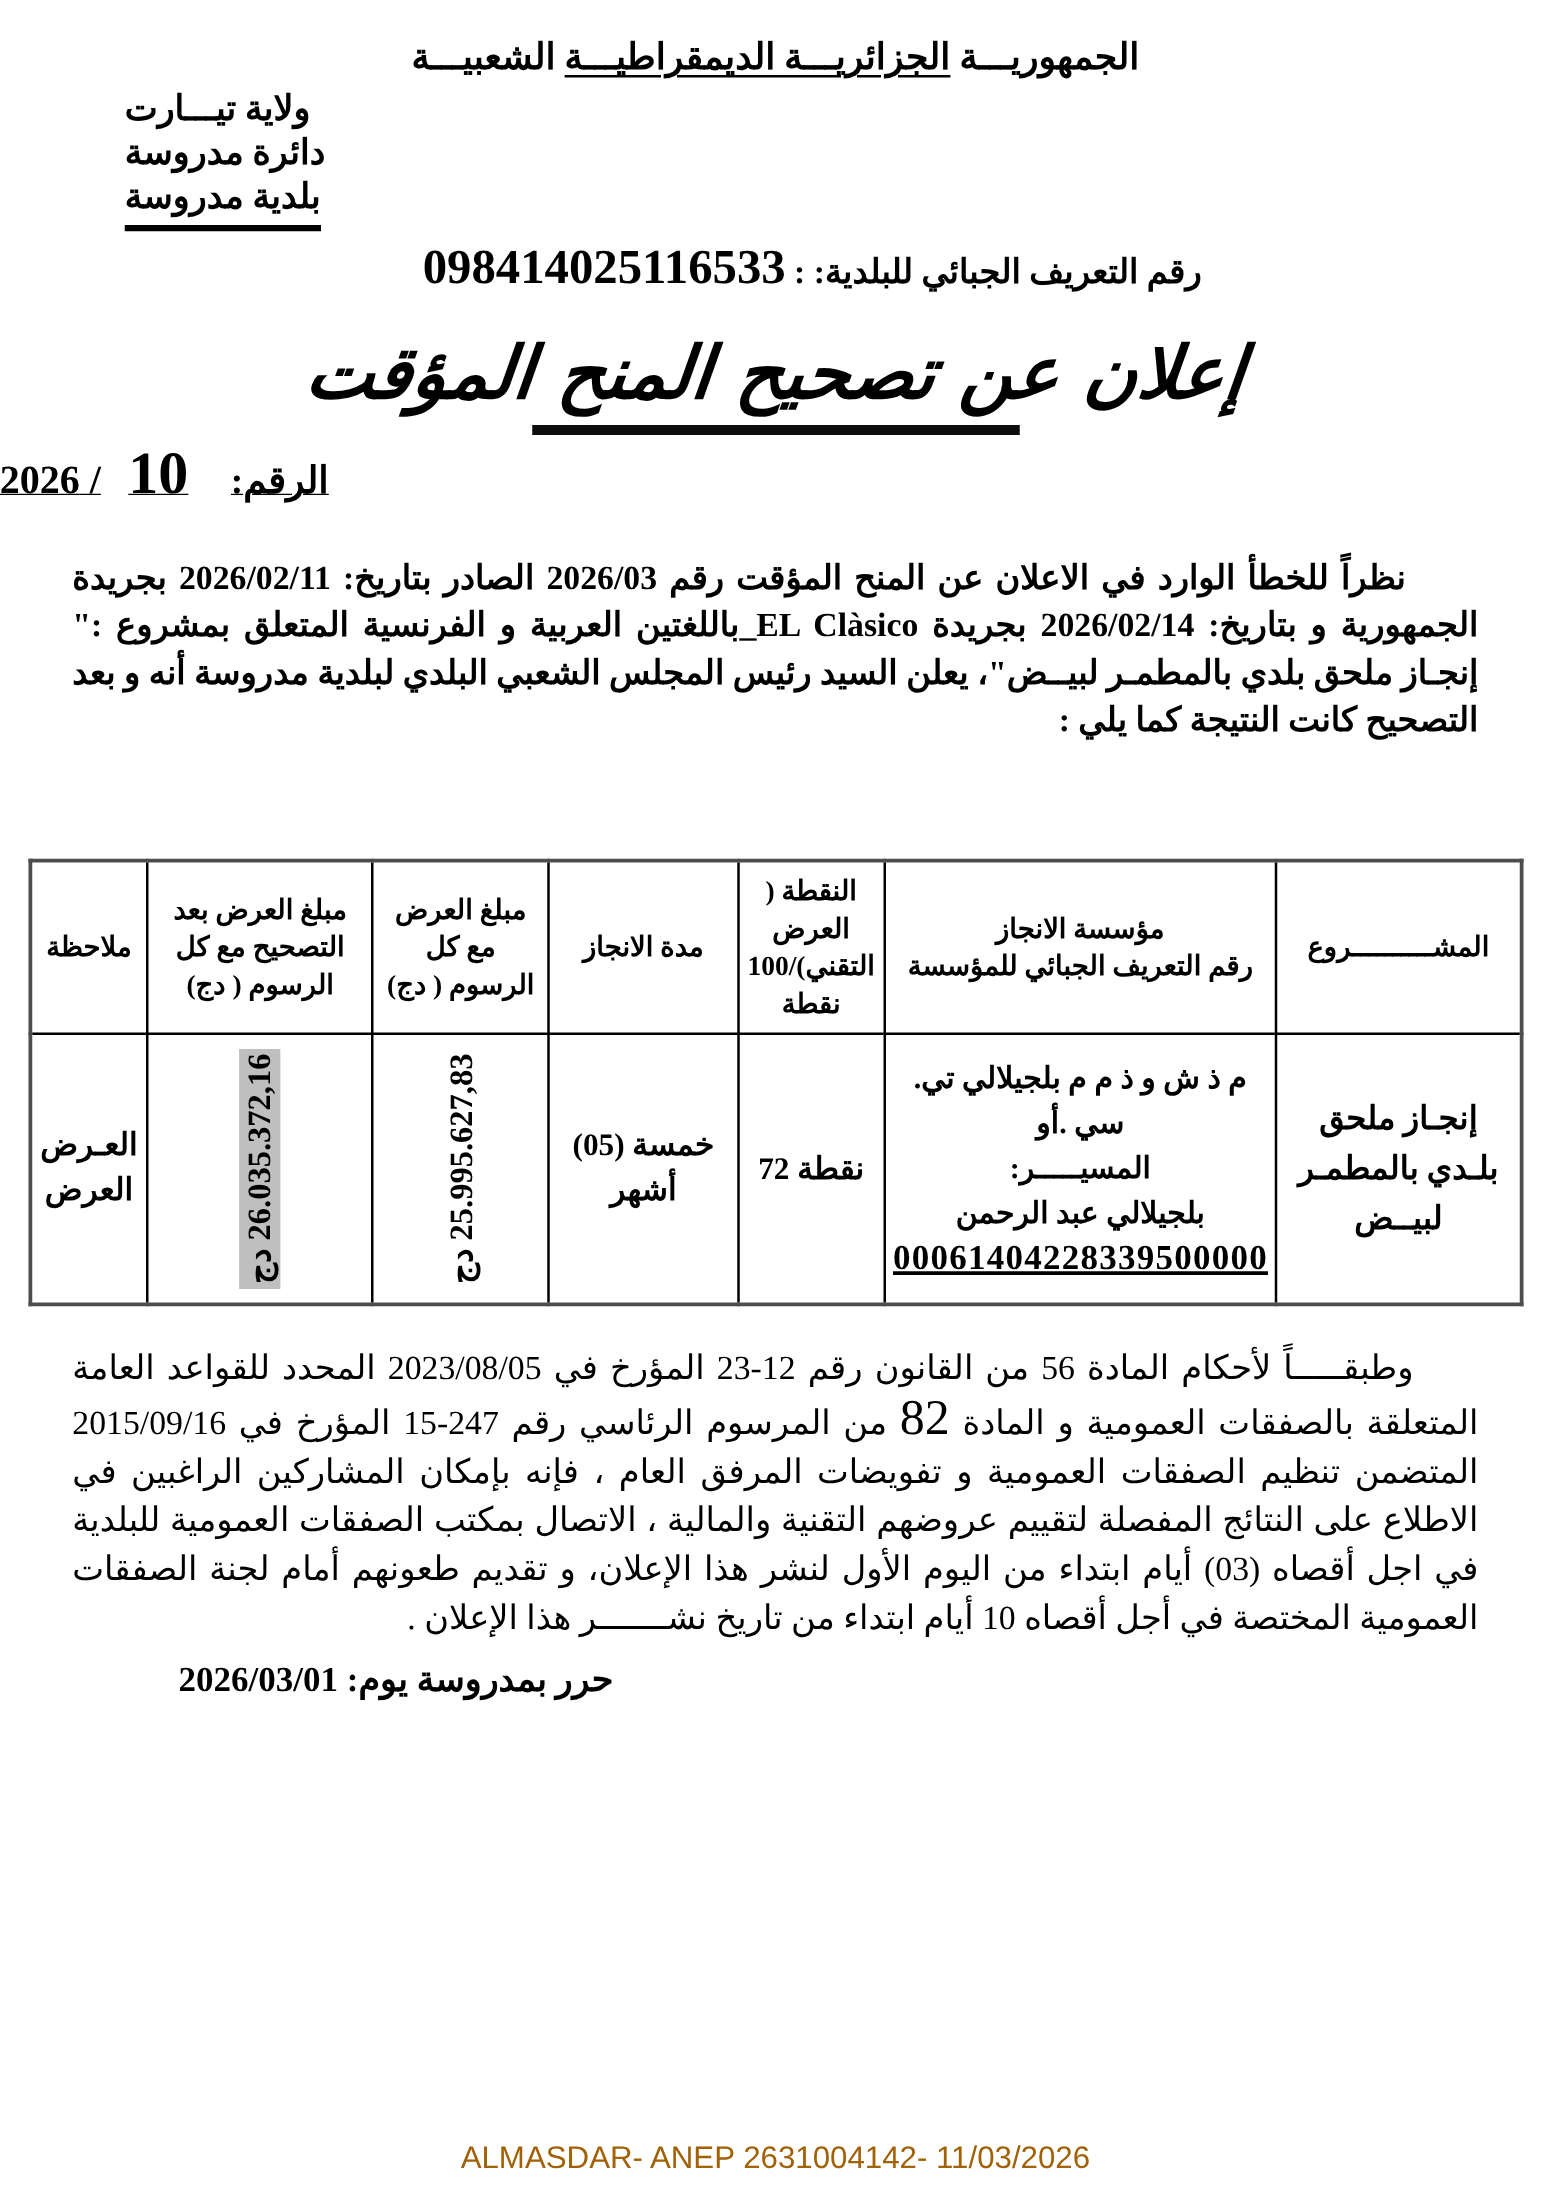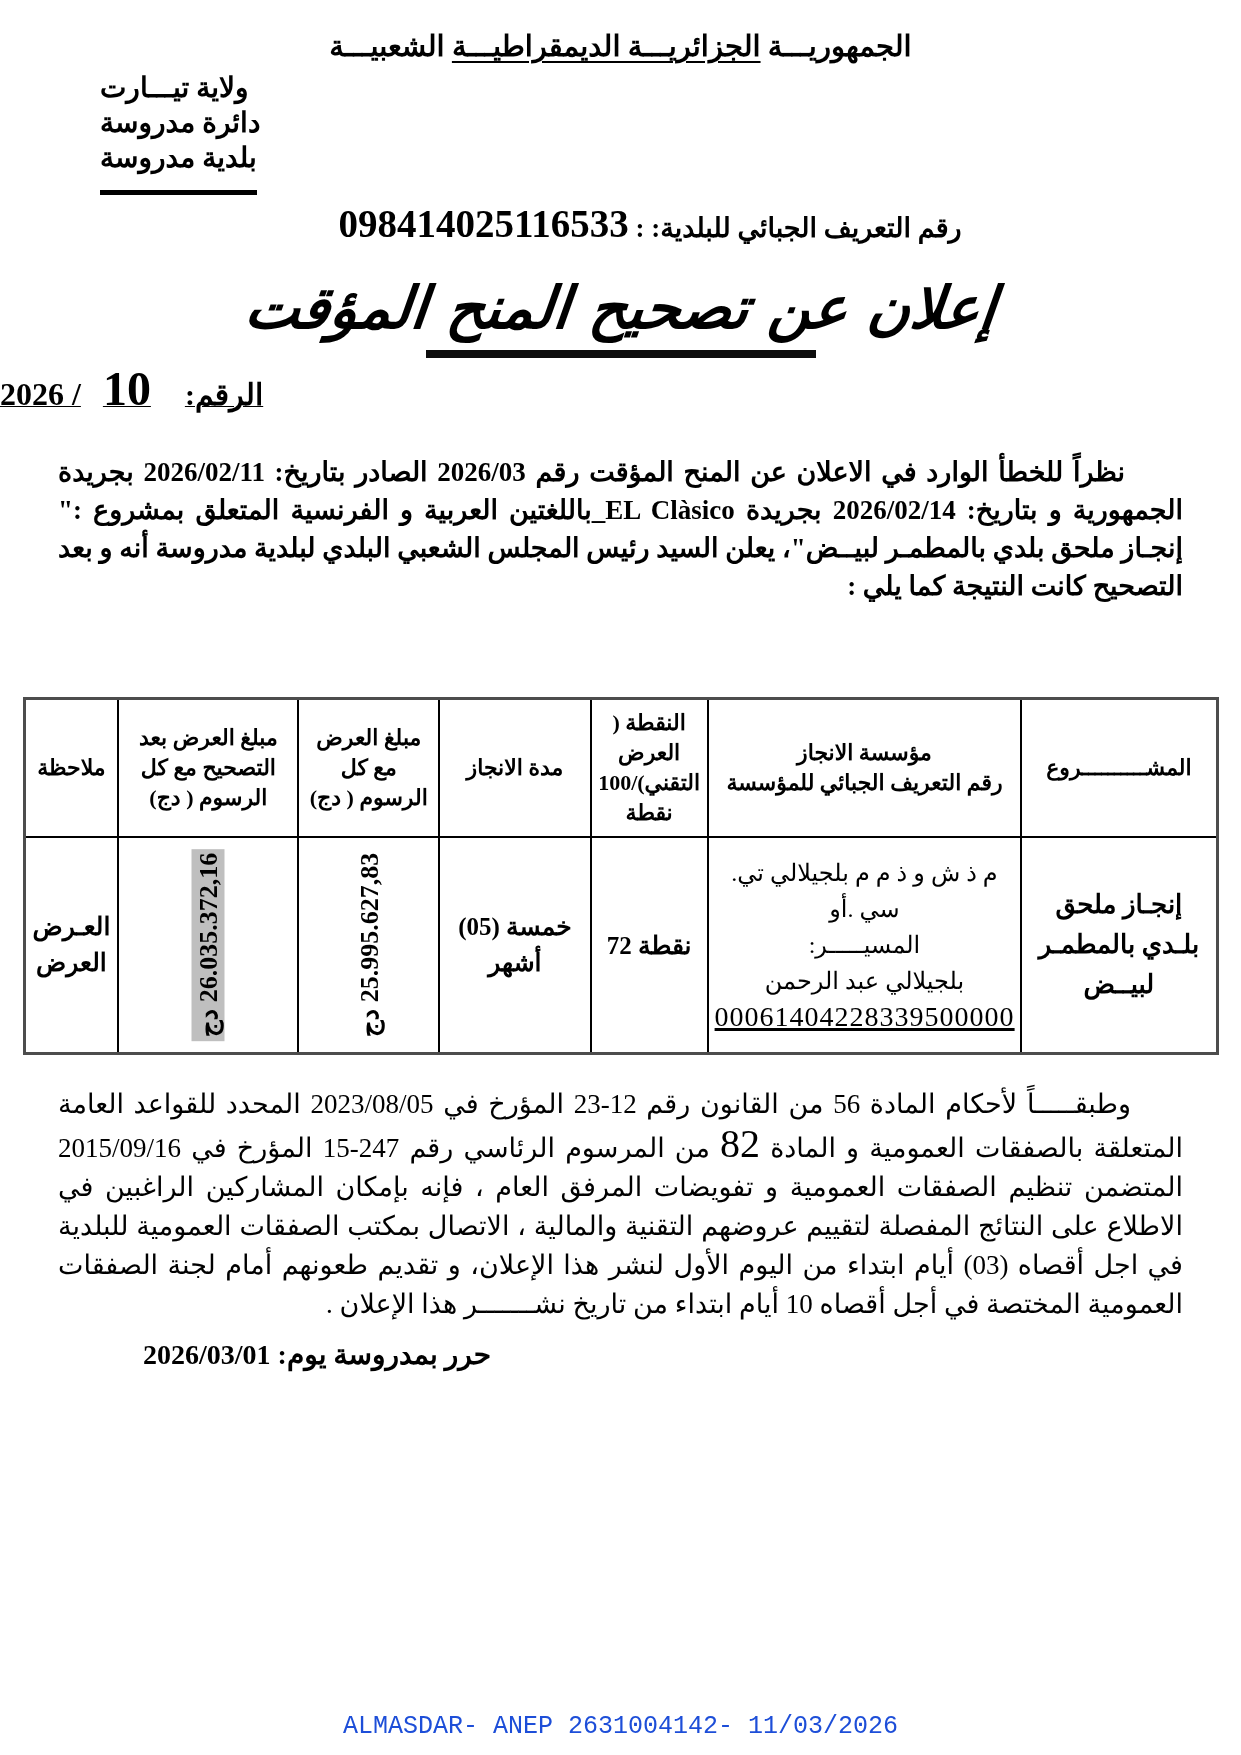--- a/index.html
+++ b/index.html
@@ -28,21 +28,21 @@
     padding-left:100px;
     text-align:left;
     font-weight:bold;
     font-size:28px;
     line-height:35px;
   }
   .region .line{ direction:rtl; }
   .commune-u{
     display:inline-block;
     border-bottom:5px solid #000;
-    padding-bottom:15px;
+    padding-bottom:5px;
   }
   .fiscal{
     margin-top:6px;
     padding-left:59px;
     text-align:center;
     white-space:nowrap;
   }
   .fiscal-label{ font-weight:bold; font-size:27px; }
   .fiscal-number{ font-weight:bold; font-size:39px; letter-spacing:1px; }
 
@@ -107,21 +107,21 @@
     text-align:center;
   }
   table.results th{
     font-weight:bold;
     font-size:22px;
     line-height:30px;
     height:128px;
   }
   table.results tbody td{ height:206px; }
   .c-project{ font-weight:bold; font-size:26px; line-height:40px; }
-  .c-company{ font-weight:normal; font-size:24px; line-height:36px; }
+  .c-company{ font-weight:bold; font-size:24px; line-height:36px; }
   .c-company .cid{
     font-size:28px;
     text-decoration:underline;
     text-decoration-thickness:3px;
     letter-spacing:1px;
     direction:ltr;
   }
   .c-score{ font-weight:bold; font-size:25px; }
   .c-duration{ font-weight:bold; font-size:25px; line-height:36px; }
   .rot-cell{ position:relative; }
@@ -147,23 +147,23 @@
     white-space:nowrap;
   }
 
   
   .footer{
     position:absolute;
     left:0;right:0;
     bottom:26px;
     text-align:center;
     direction:ltr;
-    font-family:Liberation Mono, monospace;
+    font-family:Liberation Sans, sans-serif;
     font-size:25px;
-    color:#1d4ed8;
+    color:#a16207;
   }
 </style>
 </head>
 <body>
 
 <div class="page">
 
   <div class="republic"><span>الجمهوريـــة </span><span class="u">الجزائريـــة الديمقراطيـــة</span><span> الشعبيـــة</span></div>
 
   <div class="region">

